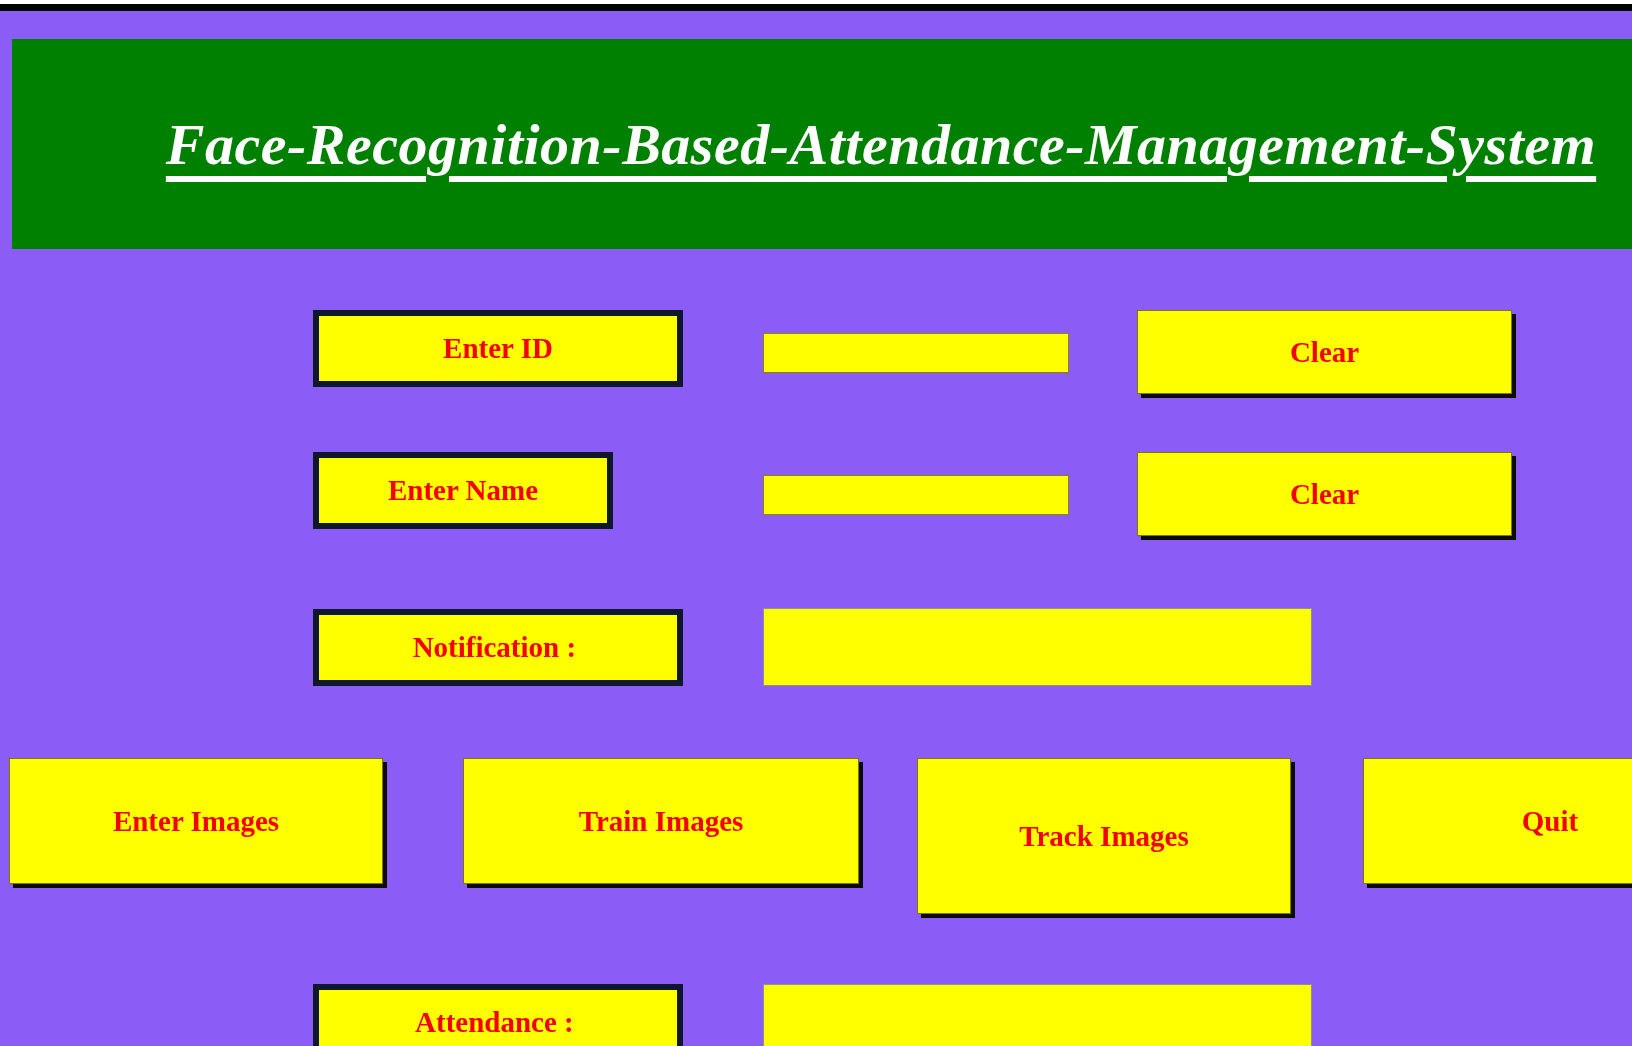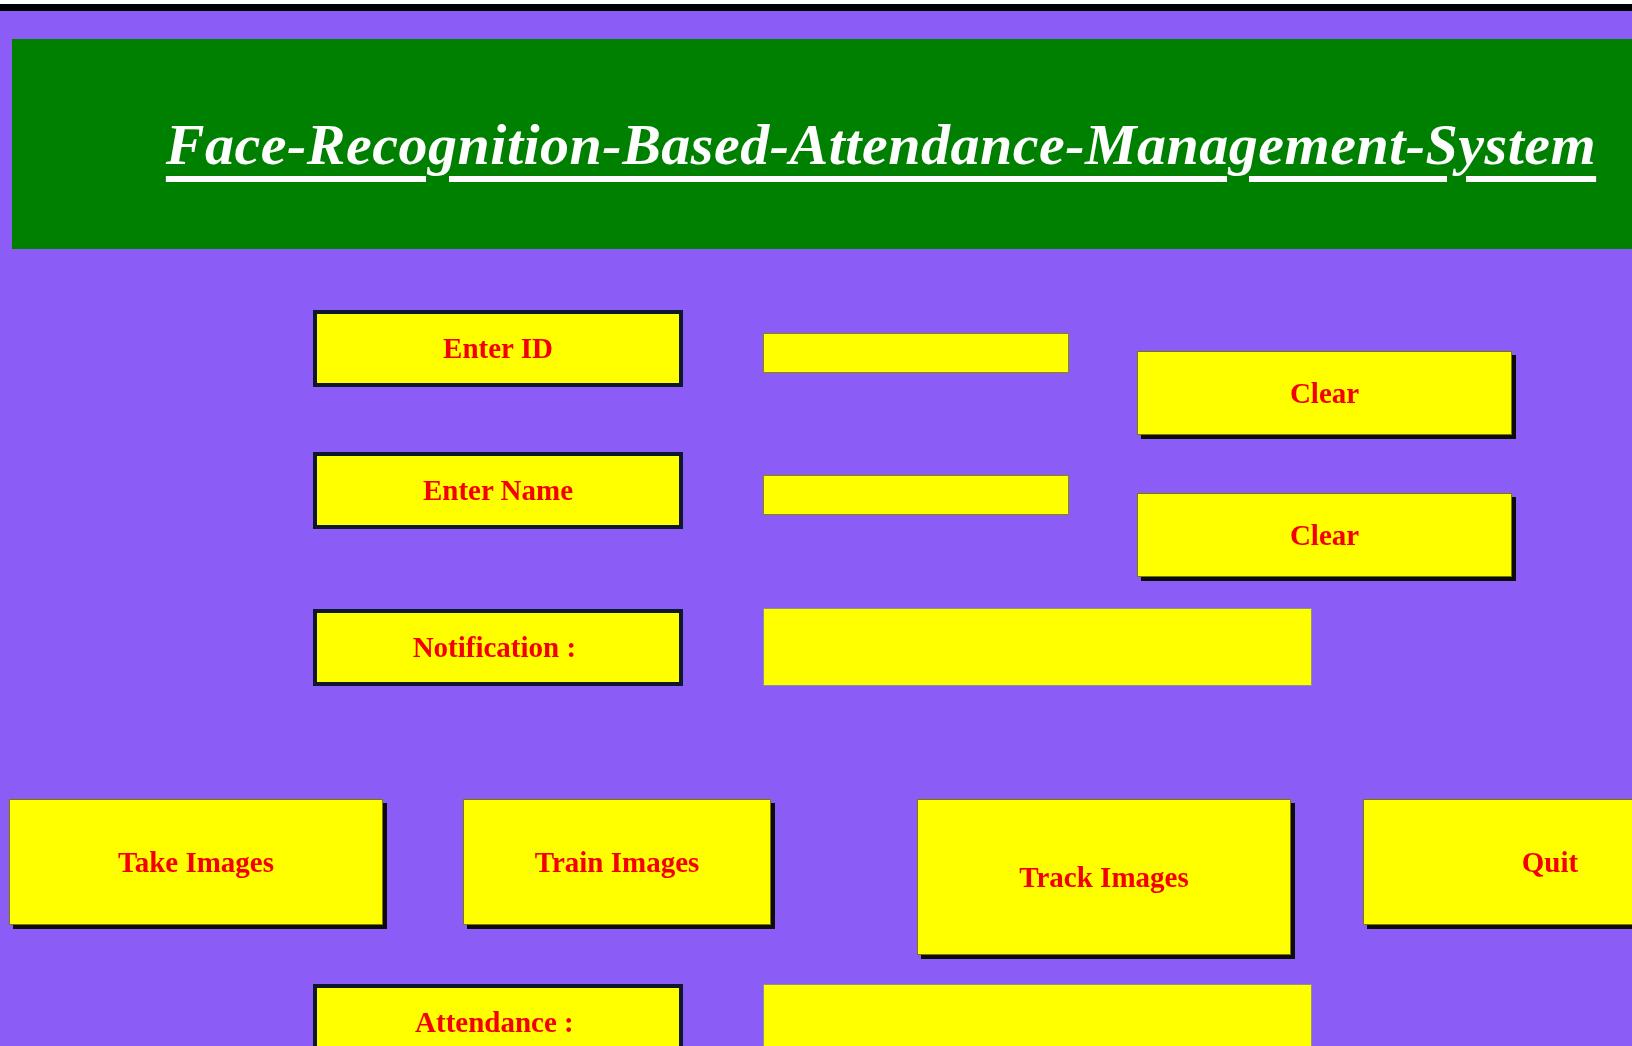--- a/index.html
+++ b/index.html
@@ -53,42 +53,41 @@
     display: flex;
     align-items: center;
     justify-content: center;
     box-sizing: border-box;
     color: #f50000;
     font-weight: bold;
     font-size: 29px;
     white-space: pre;
   }
   .flatlabel {
-    border: 4px solid #0f172a;
+    border: 6px solid #0f172a;
   }
   .valuebox {
     border: 1px solid #909090;
     justify-content: flex-start;
     padding-left: 14px;
   }
   .btn {
     position: absolute;
     background: #ffff00;
     border: 1px solid #7a7a00;
     box-shadow: 4px 4px 0 0 #0b0b0b;
     color: #f50000;
     font-family: "Liberation Serif", "DejaVu Serif", serif;
     font-weight: bold;
     font-size: 29px;
     display: flex;
     align-items: center;
     justify-content: center;
     cursor: pointer;
     padding: 0;
-    margin-top: 41px;
   }
   .entry {
     position: absolute;
     background: #ffff00;
     border: 1px solid #888800;
     box-sizing: border-box;
     font-family: "Liberation Serif", "DejaVu Serif", serif;
     font-size: 26px;
     color: #000000;
     padding: 0 10px;
@@ -96,29 +95,29 @@
   }
   .u {
     text-decoration-thickness: 3px;
     text-underline-offset: 7px;
   }
   
   .lbl-id     { left: 313px;  top: 306px; width: 370px; height: 77px; }
   .entry-id   { left: 763px;  top: 329px; width: 306px; height: 40px; }
   .clear-id   { left: 1137px; top: 306px; width: 375px; height: 84px; }
   
-  .lbl-name   { left: 313px;  top: 448px; width: 370px; height: 77px; }
+  .lbl-name   { left: 313px;  top: 448px; width: 300px; height: 77px; }
   .entry-name { left: 763px;  top: 471px; width: 306px; height: 40px; }
   .clear-name { left: 1137px; top: 448px; width: 375px; height: 84px; }
   
   .lbl-notif  { left: 313px;  top: 605px; width: 370px; height: 77px; }
   .box-notif  { left: 763px;  top: 604px; width: 549px; height: 78px; }
   
   .btn-take   { left: 9px;    top: 754px; width: 374px; height: 126px; }
-  .btn-train  { left: 463px;  top: 754px; width: 308px; height: 126px; }
+  .btn-train  { left: 463px;  top: 754px; width: 396px; height: 126px; }
   .btn-track  { left: 917px;  top: 754px; width: 374px; height: 156px; }
   .btn-quit   { left: 1363px; top: 754px; width: 374px; height: 126px; }
   
   .lbl-att    { left: 313px;  top: 980px; width: 370px; height: 77px; }
   .box-att    { left: 763px;  top: 980px; width: 549px; height: 78px; }
 </style>
 </head>
 <body>
 
 <div class="window">
@@ -135,21 +134,21 @@
 
   <div class="panel flatlabel lbl-name">Enter Name</div>
   <input class="entry entry-name" type="text" value="" style="">
   <button class="btn clear-name">Clear</button>
 
   <div class="panel flatlabel lbl-notif">
     <span class="u">Notification : </span>
   </div>
   <div class="panel valuebox box-notif"></div>
 
-  <button class="btn btn-take">Take Images</button>
+  <button class="btn btn-take">Enter Images</button>
   <button class="btn btn-train">Train Images</button>
   <button class="btn btn-track">Track Images</button>
   <button class="btn btn-quit">Quit</button>
 
   <div class="panel flatlabel lbl-att">
     <span class="u">Attendance : </span>
   </div>
   <div class="panel valuebox box-att"></div>
 
 </div>

